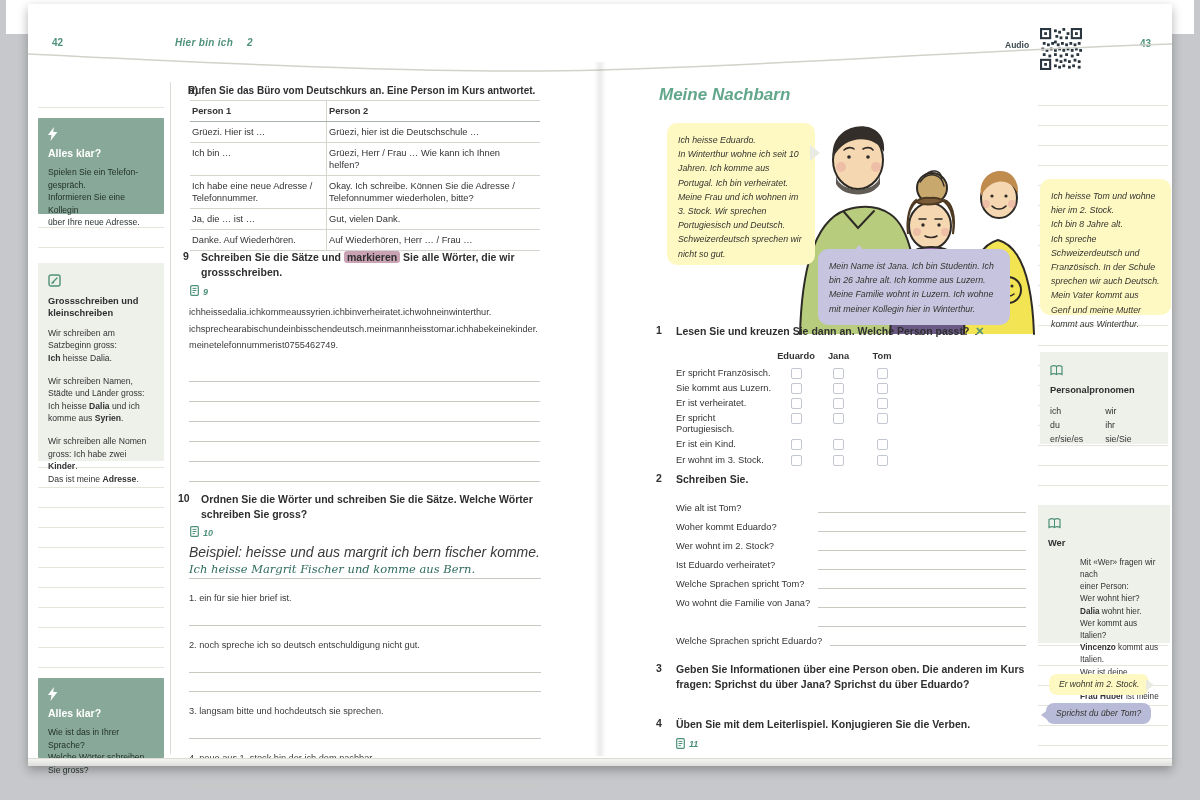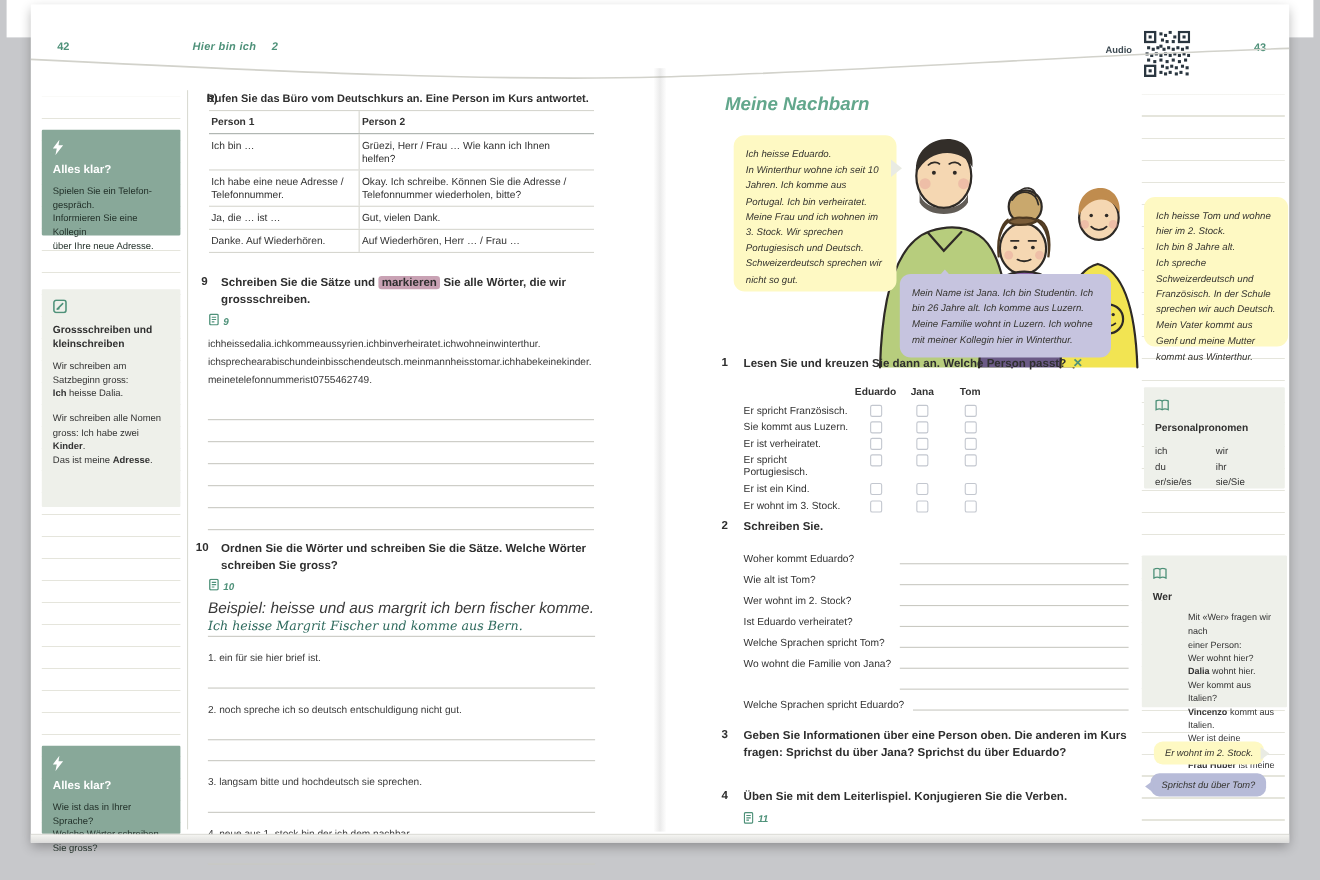--- a/index.html
+++ b/index.html
@@ -120,20 +120,21 @@
 
     <div class="sbox light" style="top:259px;height:198px;">
       <span class="icn">
         <svg width="13" height="13" viewBox="0 0 13 13">
             <rect x="1" y="1" width="11" height="11" rx="2" fill="none" stroke="#4e9179" stroke-width="1.4"></rect>
             <path d="M4,9 L9,4 M4,9 l1.6,-0.4" stroke="#4e9179" stroke-width="1.4" fill="none" stroke-linecap="round"></path>
           </svg>
       </span>
       <h3>Grossschreiben und<br>kleinschreiben</h3>
       <p>Wir schreiben am<br>Satzbeginn gross:<br><b>Ich</b> heisse Dalia.</p>
+      <p>Wir schreiben Namen,<br>Städte und Länder gross:<br>Ich heisse <b>Dalia</b> und ich<br>komme aus <b>Syrien</b>.</p>
       <p>Wir schreiben alle Nomen<br>gross: Ich habe zwei <b>Kinder</b>.<br>Das ist meine <b>Adresse</b>.</p>
     </div>
 
     <div class="sbox green" style="top:674px;height:80px;">
       <span class="bolt icn">
         <svg width="10" height="14" viewBox="0 0 10 14">
             <polygon points="6,0 0,8 3.6,8 2.4,14 9.4,5 5.2,5" fill="#fff"></polygon>
           </svg>
       </span>
       <h3>Alles klar?</h3>
@@ -141,20 +142,24 @@
     </div>
 
     <div class="ex" style="left:160px;top:80px;width:366px;">
       <span class="exnum">b)</span>
       <div class="extitle" style="font-size:10px;">Rufen Sie das Büro vom Deutschkurs an. Eine Person im Kurs antwortet.</div>
     </div>
     <div class="btable" style="left:162px;top:96px;width:350px;">
       <div class="trow head">
         <div class="cell">Person 1</div>
         <div class="cell">Person 2</div>
+      </div>
+      <div class="trow">
+        <div class="cell">Grüezi. Hier ist …</div>
+        <div class="cell">Grüezi, hier ist die Deutschschule …</div>
       </div>
       <div class="trow">
         <div class="cell">Ich bin …</div>
         <div class="cell">Grüezi, Herr / Frau … Wie kann ich Ihnen helfen?</div>
       </div>
       <div class="trow">
         <div class="cell">Ich habe eine neue Adresse / Telefonnummer.</div>
         <div class="cell">Okay. Ich schreibe. Können Sie die Adresse / Telefonnummer wiederholen, bitte?</div>
       </div>
       <div class="trow">
@@ -383,25 +388,25 @@
           <span class="cb"></span>
           <span class="cb"></span>
       </div>
     </div>
 
     <div class="ex" style="left:628px;top:468px;width:370px;">
       <span class="exnum">2</span>
       <div class="extitle" style="padding-left:20px;">Schreiben Sie.</div>
       <div style="margin:7px 0 0 20px;">
         <div class="qrow">
+            <span class="q">Wie alt ist Tom?</span>
+            <span class="aline"></span>
+          </div>
+        <div class="qrow">
             <span class="q">Woher kommt Eduardo?</span>
-            <span class="aline"></span>
-          </div>
-        <div class="qrow">
-            <span class="q">Wie alt ist Tom?</span>
             <span class="aline"></span>
           </div>
         <div class="qrow">
             <span class="q">Wer wohnt im 2. Stock?</span>
             <span class="aline"></span>
           </div>
         <div class="qrow">
             <span class="q">Ist Eduardo verheiratet?</span>
             <span class="aline"></span>
           </div>

